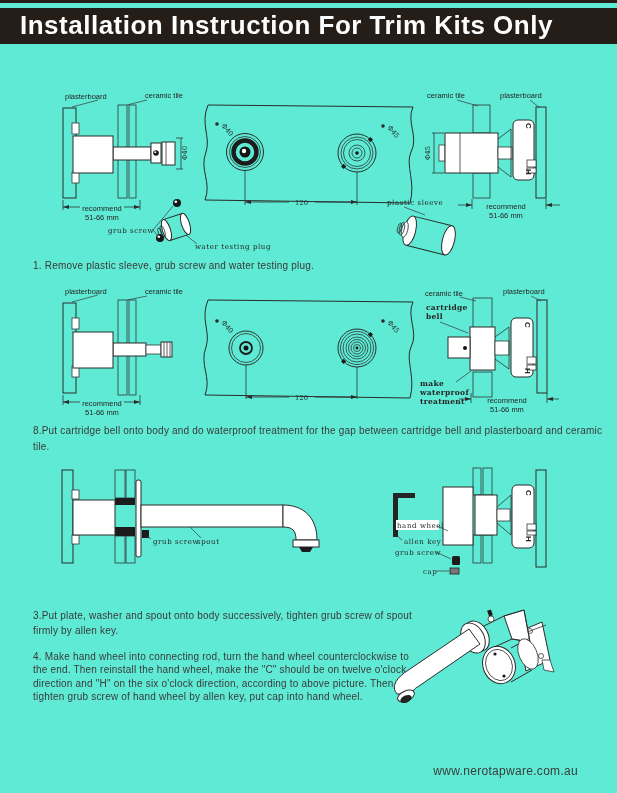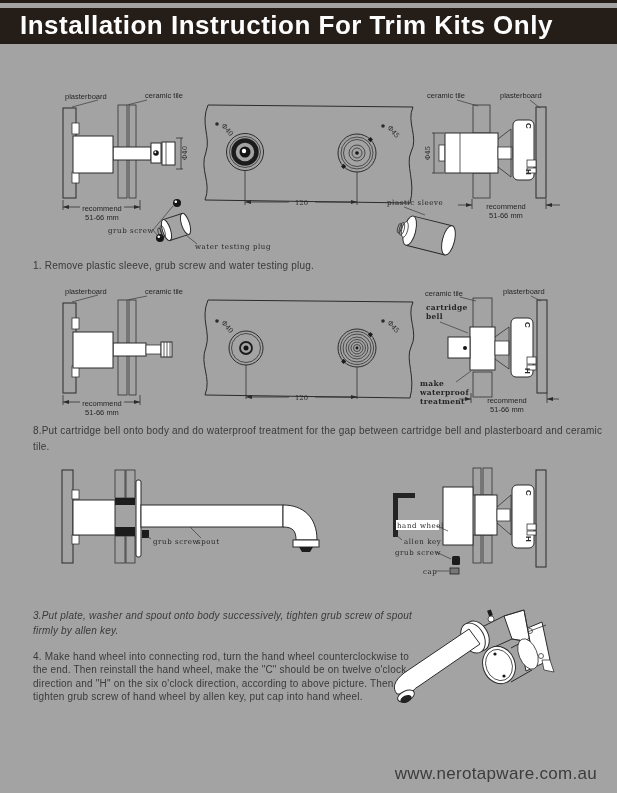--- a/index.html
+++ b/index.html
@@ -1,27 +1,27 @@
 <!DOCTYPE html>
 <html><head>
 <meta charset="utf-8">
 <style>
   html,body{margin:0;padding:0;background:#fff;}
-  #page{position:relative;width:617px;height:793px;background:#a3a3a3;overflow:hidden;
+  #page{position:relative;width:617px;height:793px;background:#5eead4;overflow:hidden;
         font-family:"Liberation Sans",sans-serif;color:#2e2a27;}
   .topstrip{position:absolute;left:0;top:0;width:617px;height:3px;background:#241d18;}
   .header{position:absolute;left:0;top:8px;width:617px;height:36px;background:#241d18;}
   .htitle{position:absolute;left:20px;top:2px;font-size:26px;font-weight:bold;color:#fdfdfd;
           letter-spacing:0.5px;white-space:nowrap;}
   .step{position:absolute;font-size:10px;color:#3a3a3a;letter-spacing:0.2px;}
   #step1{left:33px;top:258px;width:440px;line-height:16px;}
   #step2{left:33px;top:423px;width:574px;line-height:15.5px;}
-  #step3{left:33px;top:608px;width:382px;line-height:15px;font-style:italic;}
+  #step3{left:33px;top:608px;width:382px;line-height:15px;}
   #step4{left:33px;top:650px;width:384px;line-height:13.4px;}
-  .footer{position:absolute;right:20px;top:764px;font-size:17px;color:#3c3c3c;letter-spacing:0.3px;}
+  .footer{position:absolute;right:39px;top:764px;font-size:12px;color:#3c3c3c;letter-spacing:0.3px;}
   svg{position:absolute;left:0;}
   #d1{top:82px;} #d2{top:285px;} #d3{top:462px;}
   #d4{left:378px;top:598px;}
   svg text{fill:#262626;}
   .lbl{font:7.5px "Liberation Sans",sans-serif;}
   .cad{font:7px "DejaVu Serif",serif;letter-spacing:0.6px;}
   .cadb{font:bold 7.5px "DejaVu Serif",serif;letter-spacing:0.3px;}
   .dim{font:6.8px "DejaVu Serif",serif;}
   .ch{font:bold 8px "Liberation Sans",sans-serif;}
   .ln{stroke:#2b2b2b;stroke-width:1;fill:none;}

